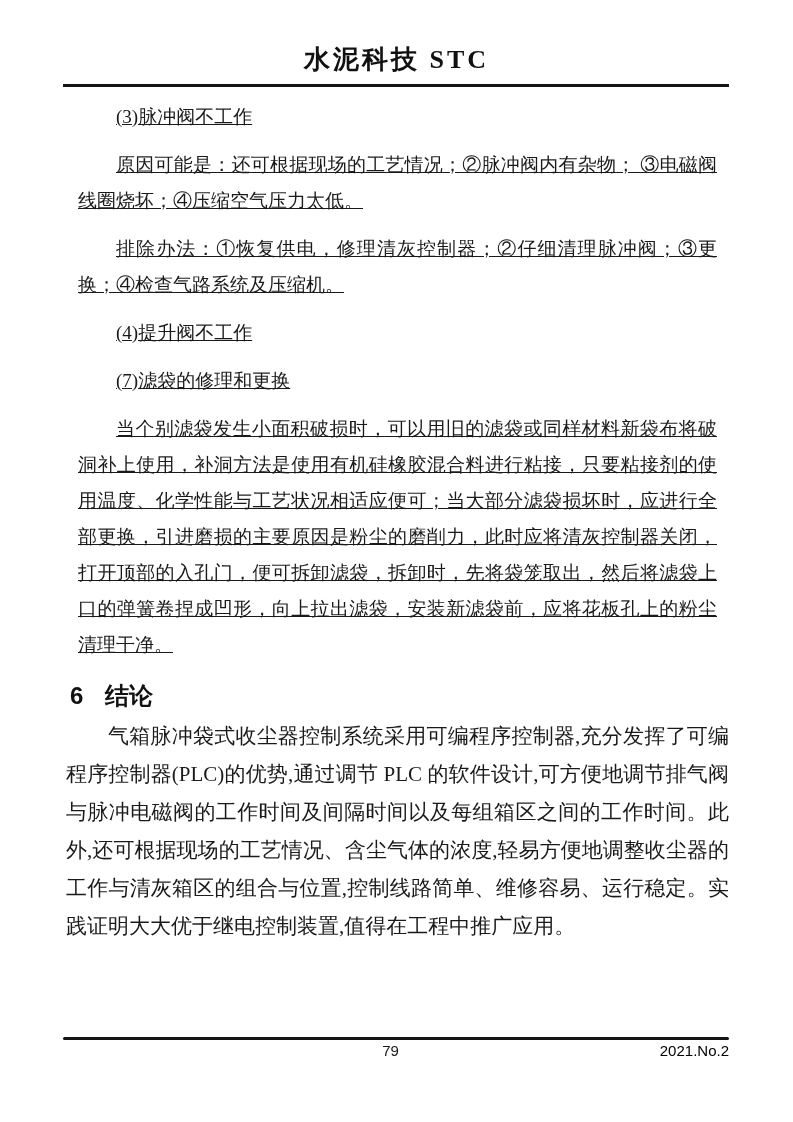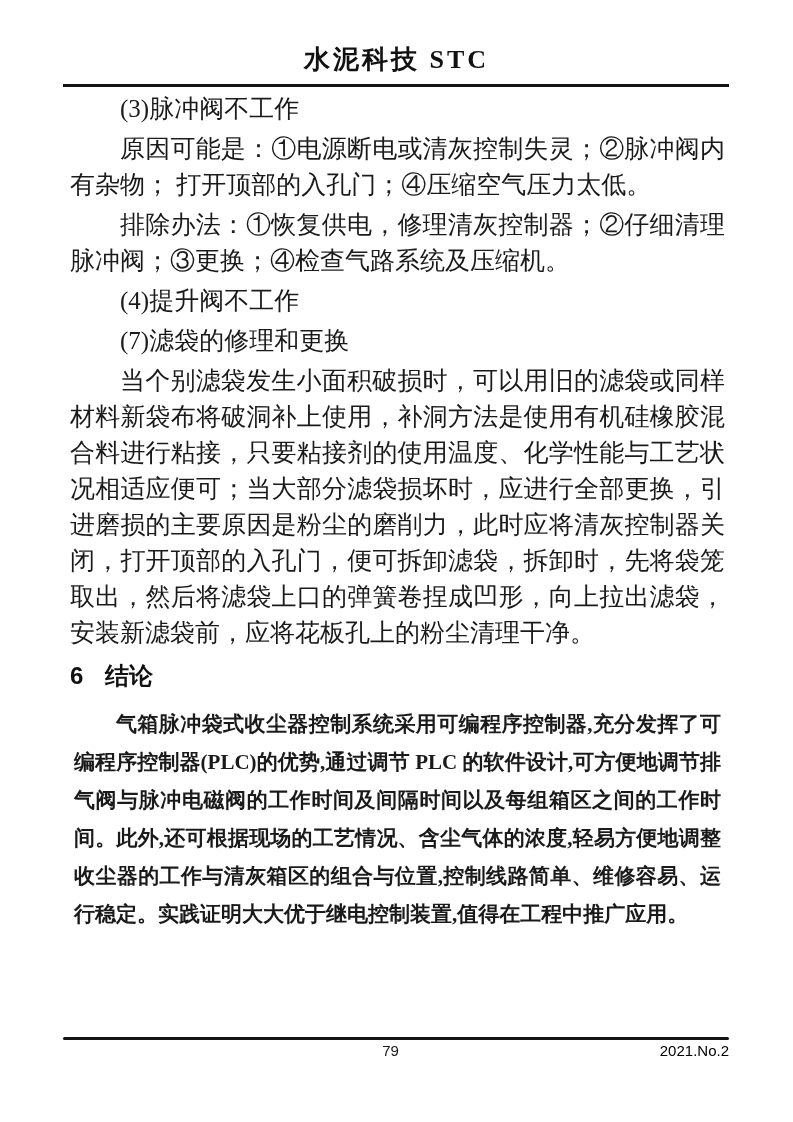--- a/index.html
+++ b/index.html
@@ -30,45 +30,45 @@
   .header-rule {
     margin: 7px 64px 0 63px;
     height: 3px;
     background: #141414;
   }
   .content {
     margin: 2px 64px 0 66px;
     text-align: justify;
   }
   p.body-par {
-    margin: 4px;
-    font-size: 25px;
+    margin: 12px;
+    font-size: 19px;
     line-height: 36px;
     text-indent: 2em;
     word-break: break-all;
+    text-decoration: underline;
   }
   h2.section-heading {
     margin: 2px 0 0 4px;
     font-family: "Liberation Sans", "DejaVu Sans", sans-serif;
     font-size: 24px;
     font-weight: bold;
     line-height: 42px;
     color: #111;
   }
   h2.section-heading .heading-gap {
     display: inline-block;
     width: 0.9em;
   }
   p.conclusion-par {
-    margin: 8px;
+    margin: 0;
     font-size: 21px;
     line-height: 38px;
     text-indent: 2em;
     word-break: break-all;
-    font-weight: bold;
   }
   .footer-rule {
     position: absolute;
     left: 63px;
     top: 1037px;
     width: 666px;
     height: 3px;
     background: #141414;
     border-radius: 2px;
   }
@@ -97,21 +97,21 @@
 <div class="page">
 
   <div class="journal-header">
     <span class="journal-title">水泥科技 STC</span>
   </div>
 
   <div class="header-rule"></div>
 
   <div class="content">
     <p class="body-par">(3)脉冲阀不工作</p>
-    <p class="body-par">原因可能是：①电源断电或清灰控制失灵；②脉冲阀内有杂物； 打开顶部的入孔门；④压缩空气压力太低。</p>
+    <p class="body-par">原因可能是：还可根据现场的工艺情况；②脉冲阀内有杂物； ③电磁阀线圈烧坏；④压缩空气压力太低。</p>
     <p class="body-par">排除办法：①恢复供电，修理清灰控制器；②仔细清理脉冲阀；③更换；④检查气路系统及压缩机。</p>
     <p class="body-par">(4)提升阀不工作</p>
     <p class="body-par">(7)滤袋的修理和更换</p>
     <p class="body-par">当个别滤袋发生小面积破损时，可以用旧的滤袋或同样材料新袋布将破洞补上使用，补洞方法是使用有机硅橡胶混合料进行粘接，只要粘接剂的使用温度、化学性能与工艺状况相适应便可；当大部分滤袋损坏时，应进行全部更换，引进磨损的主要原因是粉尘的磨削力，此时应将清灰控制器关闭，打开顶部的入孔门，便可拆卸滤袋，拆卸时，先将袋笼取出，然后将滤袋上口的弹簧卷捏成凹形，向上拉出滤袋，安装新滤袋前，应将花板孔上的粉尘清理干净。</p>
 
     <h2 class="section-heading">
       <span>6</span><span class="heading-gap"></span><span>结论</span>
     </h2>
 
     <p class="conclusion-par">气箱脉冲袋式收尘器控制系统采用可编程序控制器,充分发挥了可编程序控制器(PLC)的优势,通过调节 PLC 的软件设计,可方便地调节排气阀与脉冲电磁阀的工作时间及间隔时间以及每组箱区之间的工作时间。此外,还可根据现场的工艺情况、含尘气体的浓度,轻易方便地调整收尘器的工作与清灰箱区的组合与位置,控制线路简单、维修容易、运行稳定。实践证明大大优于继电控制装置,值得在工程中推广应用。</p>

